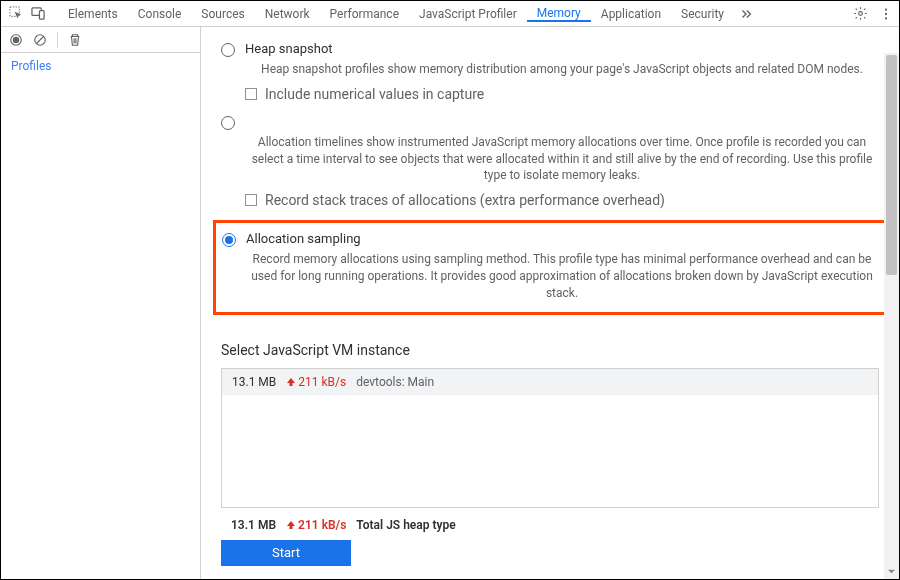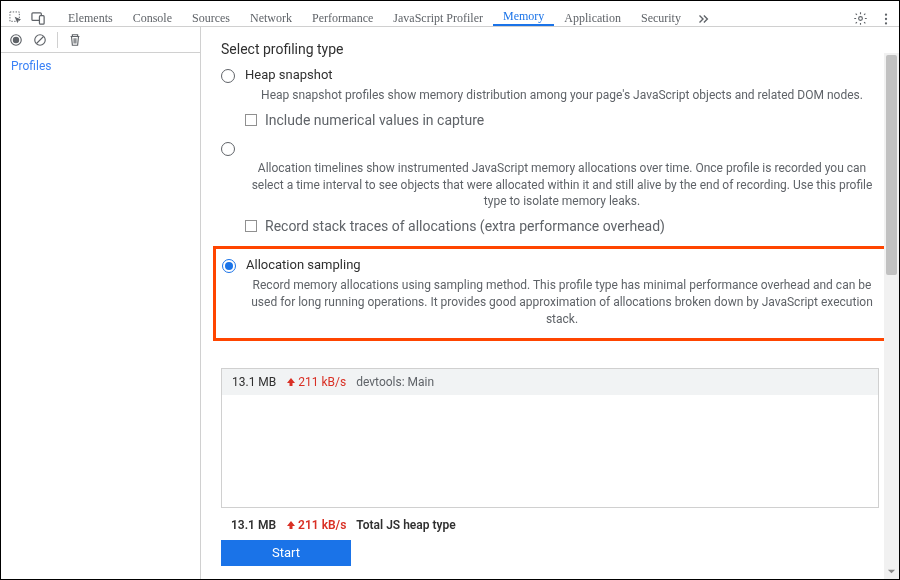--- a/index.html
+++ b/index.html
@@ -1,20 +1,20 @@
 <!DOCTYPE html>
 <html><head>
 <meta charset="utf-8">
 <style>
   * { box-sizing: border-box; }
   html, body { margin:0; padding:0; font-family: "Segoe UI", Roboto, Arial, sans-serif; font-size:12px; color:#303030; }
   body { width:900px; height:580px; border:1px solid #000; position:relative; overflow:hidden; background:#fff; }
 
   
-  .tabstrip { height:26px; border-bottom:1px solid #d0d0d0; display:flex; align-items:flex-end; padding-left:4px;font-family:Liberation Serif, serif; }
+  .tabstrip { height:26px; border-bottom:1px solid #d0d0d0; display:flex; align-items:center; padding-left:4px; }
   .tabstrip .dev-icon { width:22px; display:flex; align-items:center; justify-content:center; color:#5f6368; }
   .tabstrip .dev-icon svg { width:15px; height:15px; }
   .tabstrip .tab { padding:0 10px; display:flex; align-items:center; color:#5f6368; cursor:pointer; font-size:12px; }
   .tabstrip .tab.active { color:#1a73e8; border-bottom:2px solid #1a73e8; }
   .tabstrip .more { width:24px; display:flex; align-items:center; justify-content:center; color:#5f6368; cursor:pointer; }
   .tabstrip .right-icons { margin-left:auto; display:flex; }
   .tabstrip .right-icons .icon-btn { width:26px; display:flex; align-items:center; justify-content:center; color:#5f6368; cursor:pointer; }
 
   
   .body-area { display:flex; height:calc(100% - 26px); position:relative; }
@@ -131,21 +131,20 @@
         <svg viewBox="0 0 16 16" fill="none" stroke="currentColor" stroke-width="1.3">
             <path d="M3 4h10M5 4V2h6v2M4 4l1 10h6l1-10M7 6v6M9 6v6"></path>
           </svg>
       </div>
     </div>
     <div class="profiles-header">Profiles</div>
   </div>
 
   <div class="right-panel">
     <div class="right-content">
-      <h2 class="section">Select profiling type</h2>
 
       <div class="option-row">
         <div class="radio"></div>
         <div class="option-label">Heap snapshot</div>
       </div>
       <div class="option-desc">Heap snapshot profiles show memory distribution among your page's JavaScript objects and related DOM nodes.</div>
       <div class="sub-check-row">
         <div class="checkbox"></div>
         <div class="sub-check-label">Include numerical values in capture</div>
       </div>
@@ -160,20 +159,21 @@
       </div>
 
       <div class="highlight-box">
         <div class="option-row">
           <div class="radio selected"></div>
           <div class="option-label">Allocation sampling</div>
         </div>
         <div class="option-desc" style="margin-bottom:0">Record memory allocations using sampling method. This profile type has minimal performance overhead and can be used for long running operations. It provides good approximation of allocations broken down by JavaScript execution stack.</div>
       </div>
 
+      <h2 class="section">Select JavaScript VM instance</h2>
       <div class="vm-box">
         <div class="vm-row">
           <span class="mem">13.1 MB</span>
           <span class="rate">
             <svg viewBox="0 0 10 10">
                 <path d="M5 1 L9 6 L6.5 6 L6.5 9 L3.5 9 L3.5 6 L1 6 Z" fill="#d93025"></path>
               </svg>
             <span>211 kB/s</span>
           </span>
           <span class="name">devtools: Main</span>

